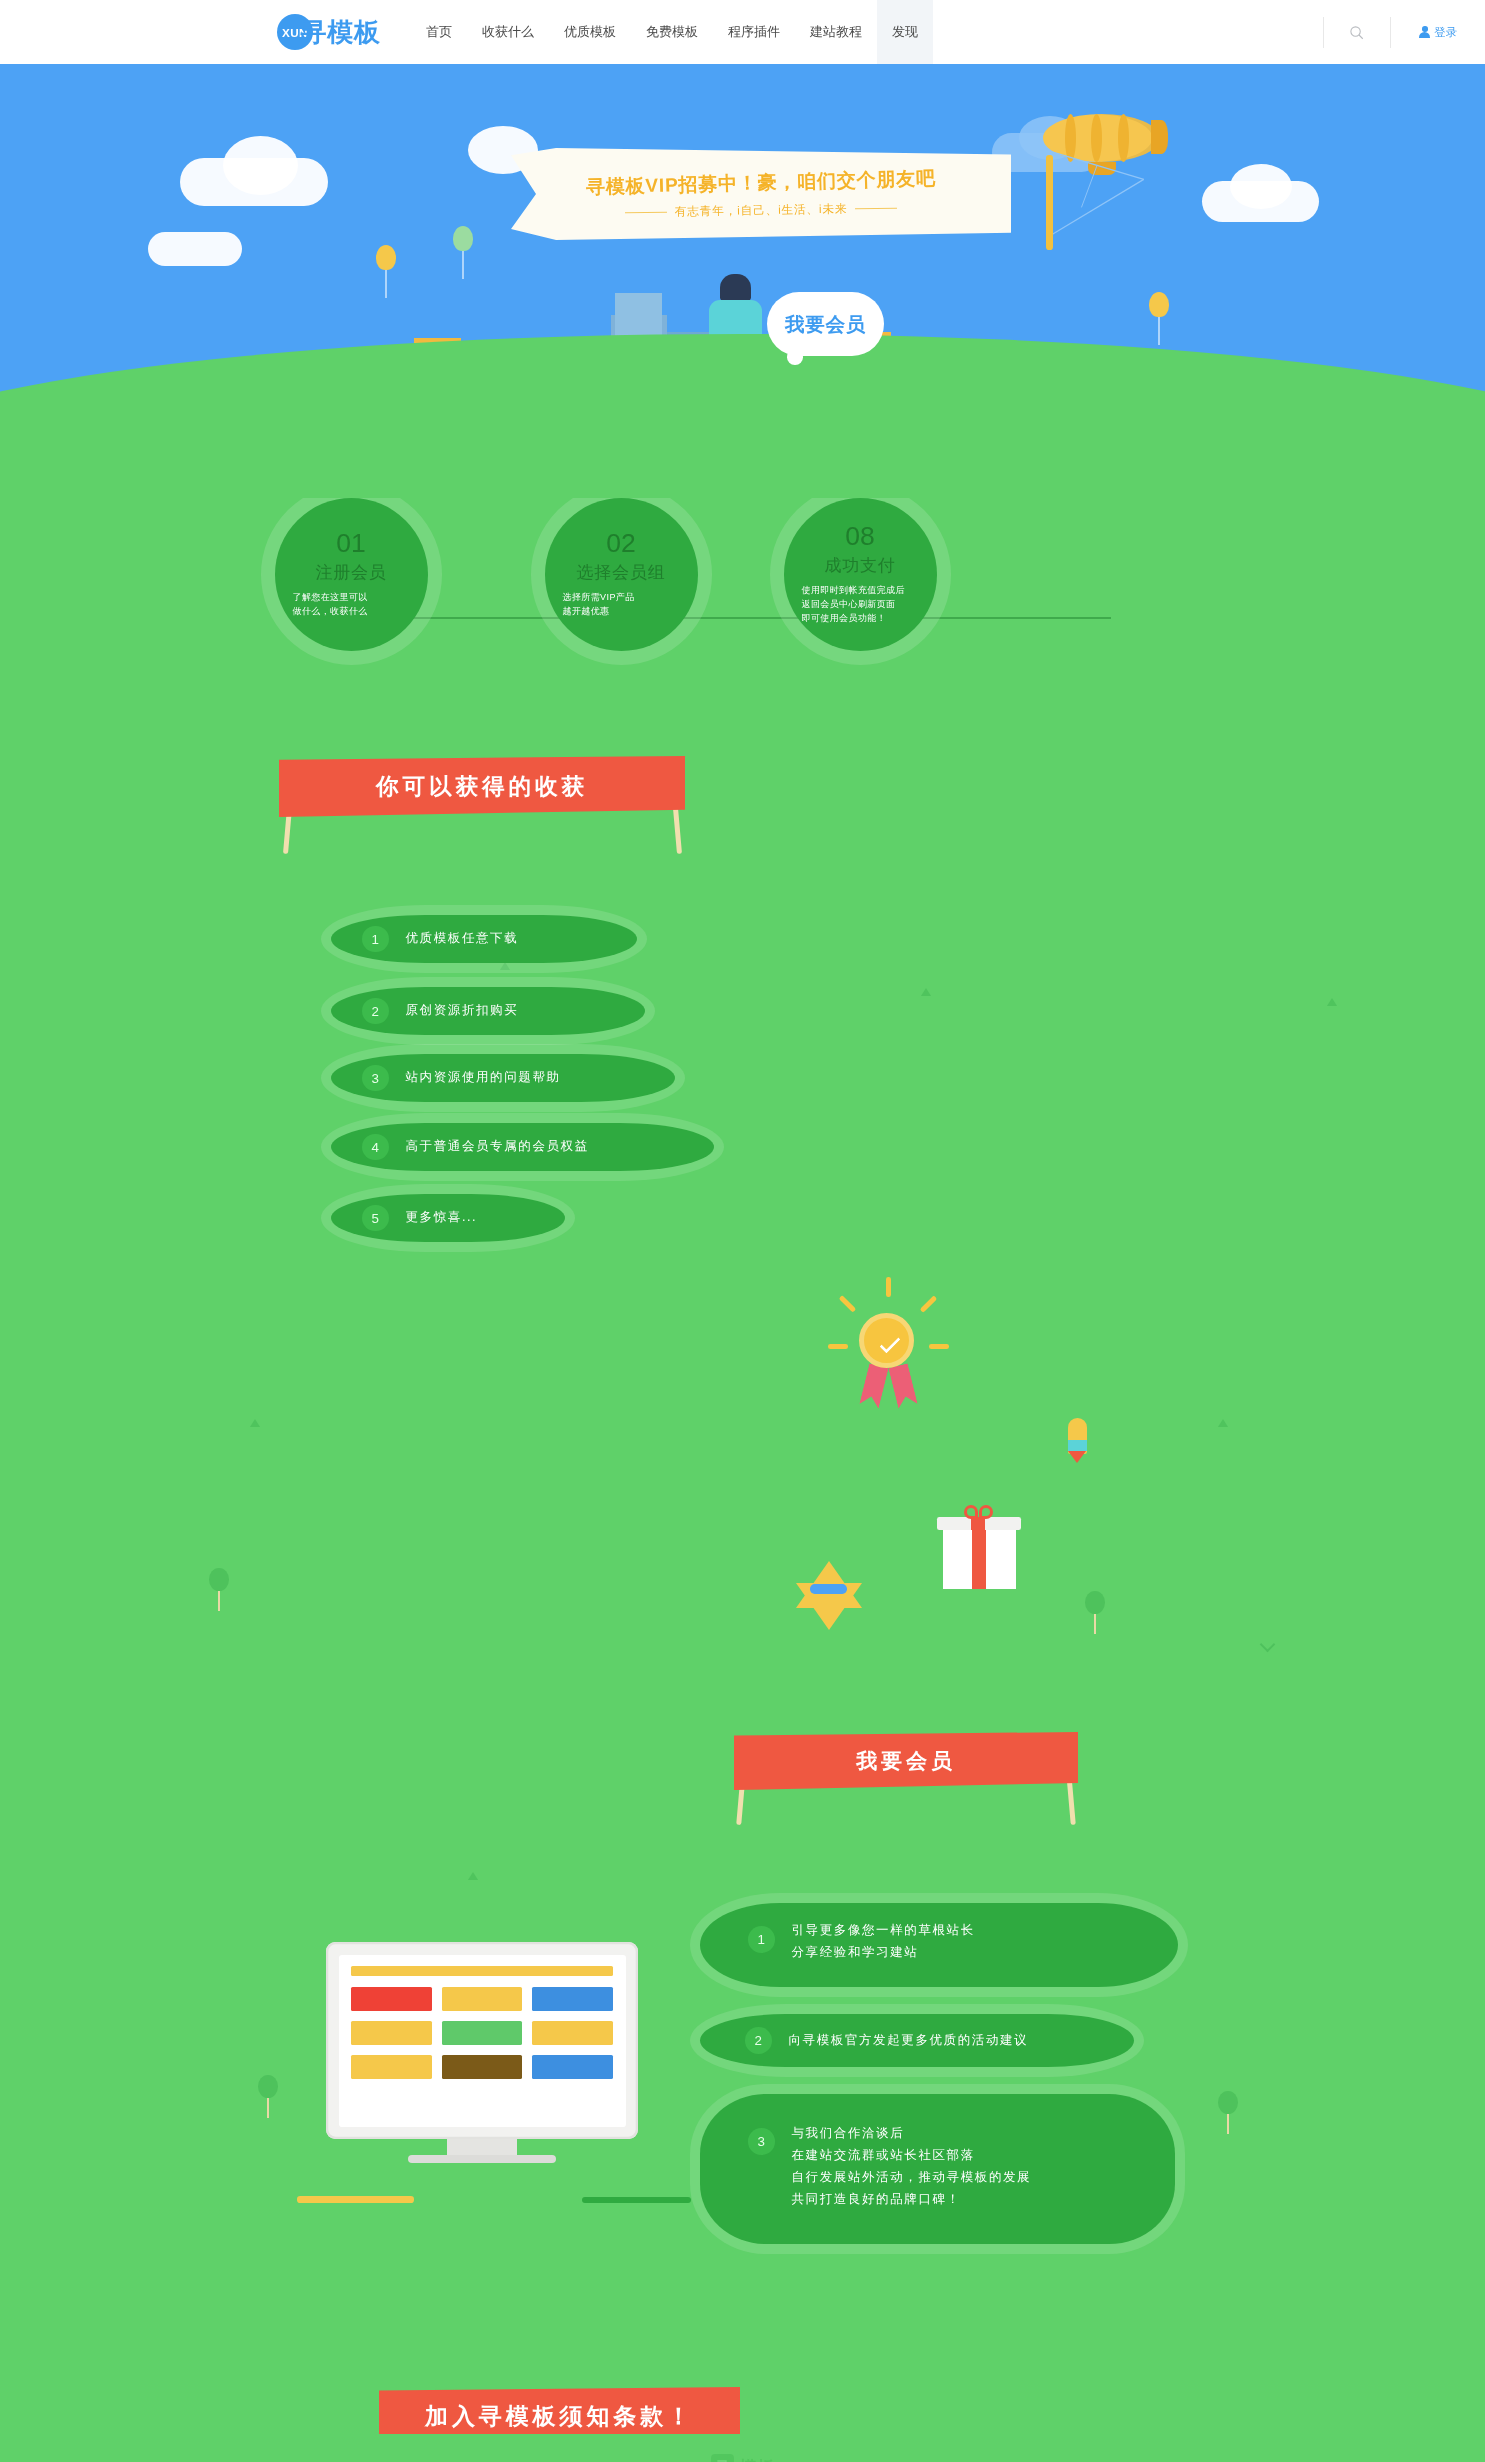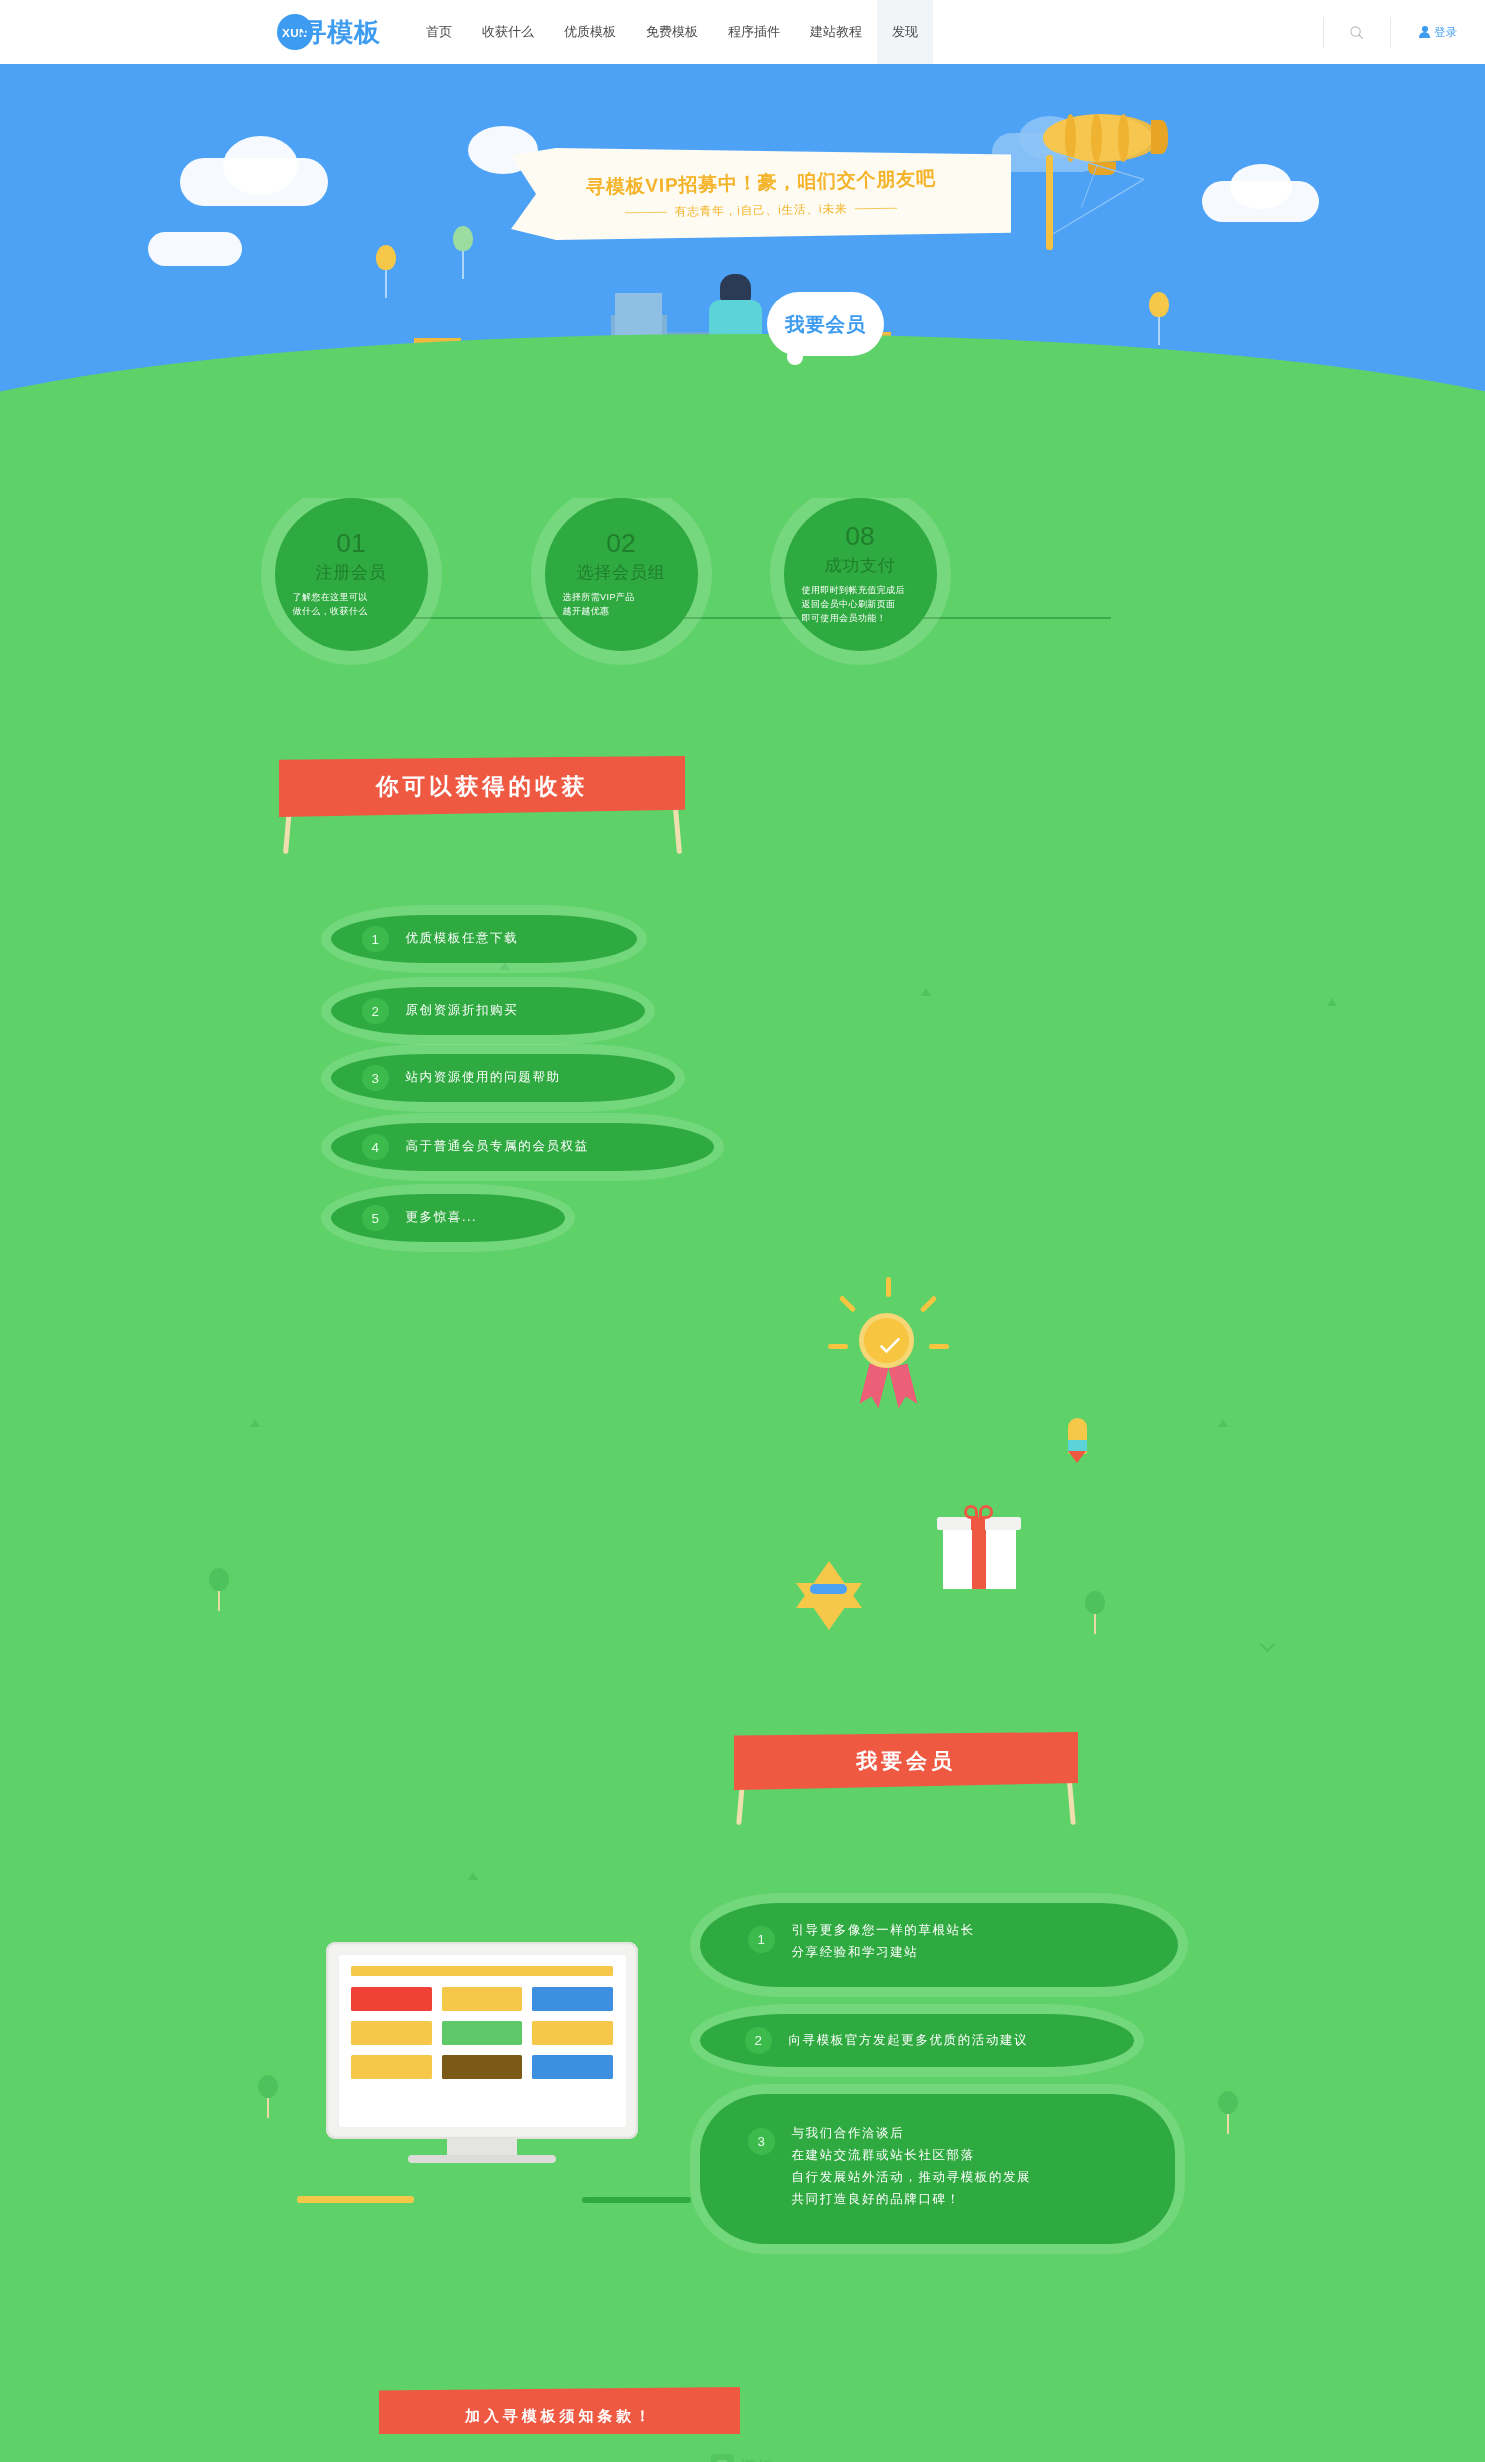--- a/index.html
+++ b/index.html
@@ -551,21 +551,21 @@
     </div>
     <div class="mon-stand"></div>
     <div class="mon-base"></div>
   </div>
   <div style="position:absolute;left:297px;top:1698px;width:117px;height:7px;background:#f5c84a;border-radius:3.1px;"></div>
   <div style="position:absolute;left:582px;top:1699px;width:109px;height:5.5px;background:#2faa40;border-radius:3.1px;"></div>
 
   <div class="flag" style="left:379px;top:1889px;width:361px;height:75px;">
     <div class="flag-pole" style="left:6.2px;top:6.2px;height:95px;transform:rotate(5deg);"></div>
     <div class="flag-pole" style="right:6.2px;top:6.2px;height:95px;transform:rotate(-5deg);"></div>
-    <div class="flag-cloth" style="width:100%;height:59px;font-size:15px;">加入寻模板须知条款！</div>
+    <div class="flag-cloth" style="width:100%;height:59px;font-size:23px;">加入寻模板须知条款！</div>
   </div>
 
 </div>
 
 <div class="footer">
   <div class="f-logo">
     <div class="f-shield">寻</div>
     <div class="f-name">模板</div>
   </div>
 

